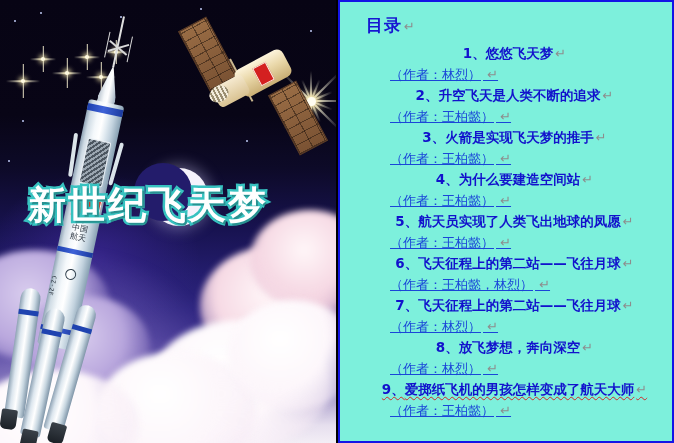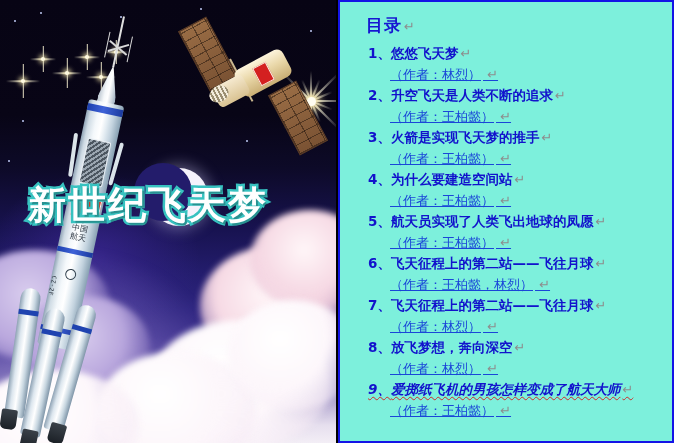--- a/index.html
+++ b/index.html
@@ -397,29 +397,29 @@
     margin-left: 2px;
     font-family: "DejaVu Sans", sans-serif;
   }
   .toc-list { margin: 0; padding: 0; list-style: none; }
   .toc-entry { margin: 0 0 0 0; }
   .toc-item-line {
     color: #1212cc;
     font-size: 13.5px;
     font-weight: 700;
     line-height: 21px;
-    margin-left: 16px;
+    margin-left: 5px;
     white-space: nowrap;
     font-family: "DejaVu Sans", sans-serif;
     letter-spacing: 0px;
+    text-align: center;
   }
   .toc-item-line.squiggle {
     text-decoration: underline wavy #d02a2a 1px;
     text-underline-offset: 2px;
-    font-style: italic;
   }
   .toc-author-line {
     color: #1a46d8;
     font-size: 13px;
     font-weight: 400;
     line-height: 21px;
     margin-left: 38px;
     white-space: nowrap;
     font-family: "DejaVu Sans", sans-serif;
     text-decoration: underline;

